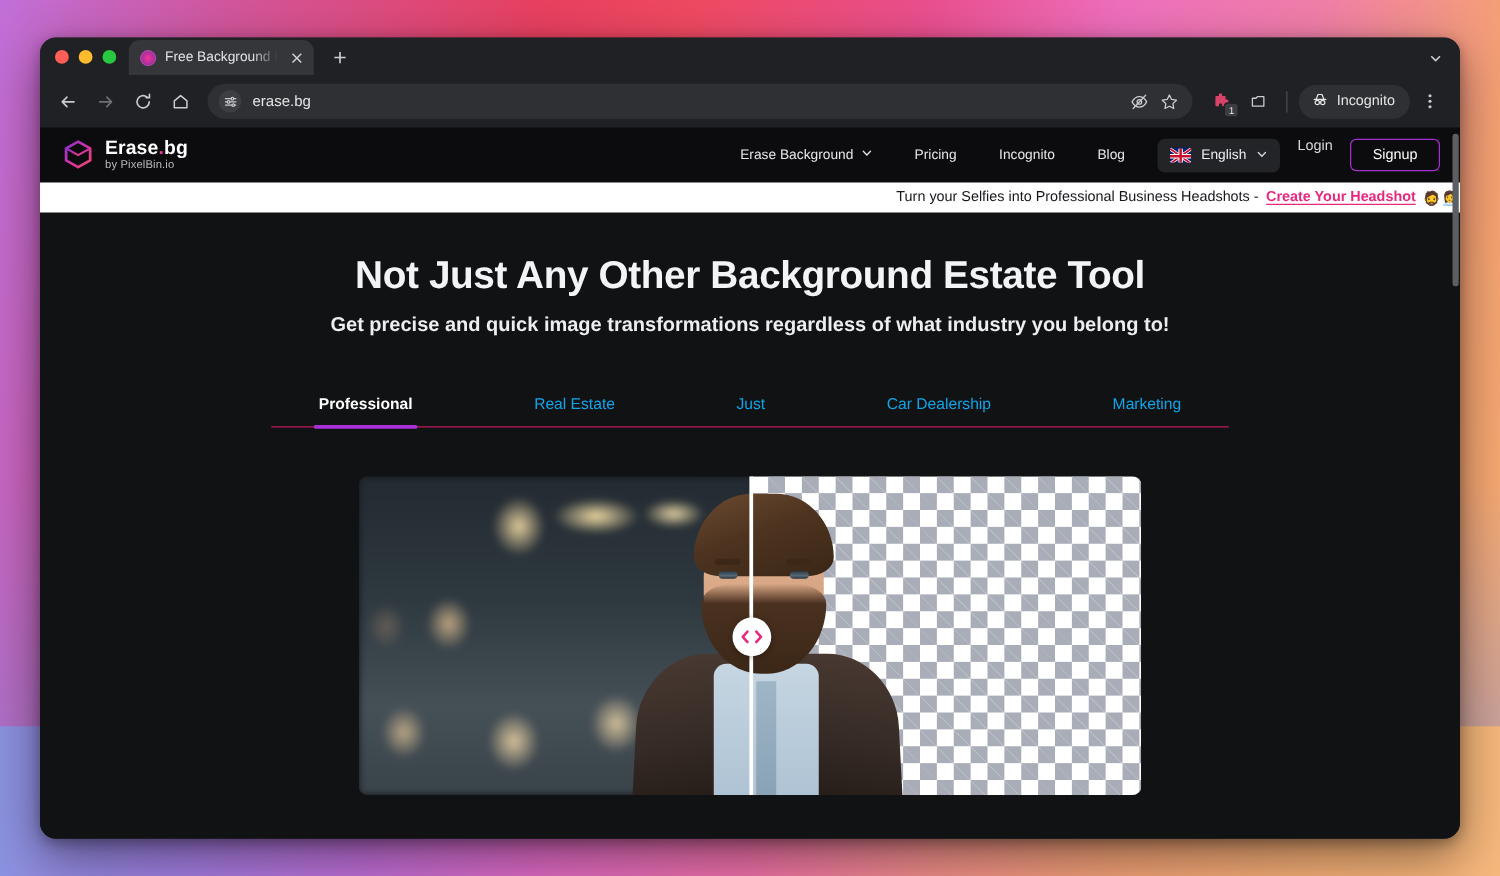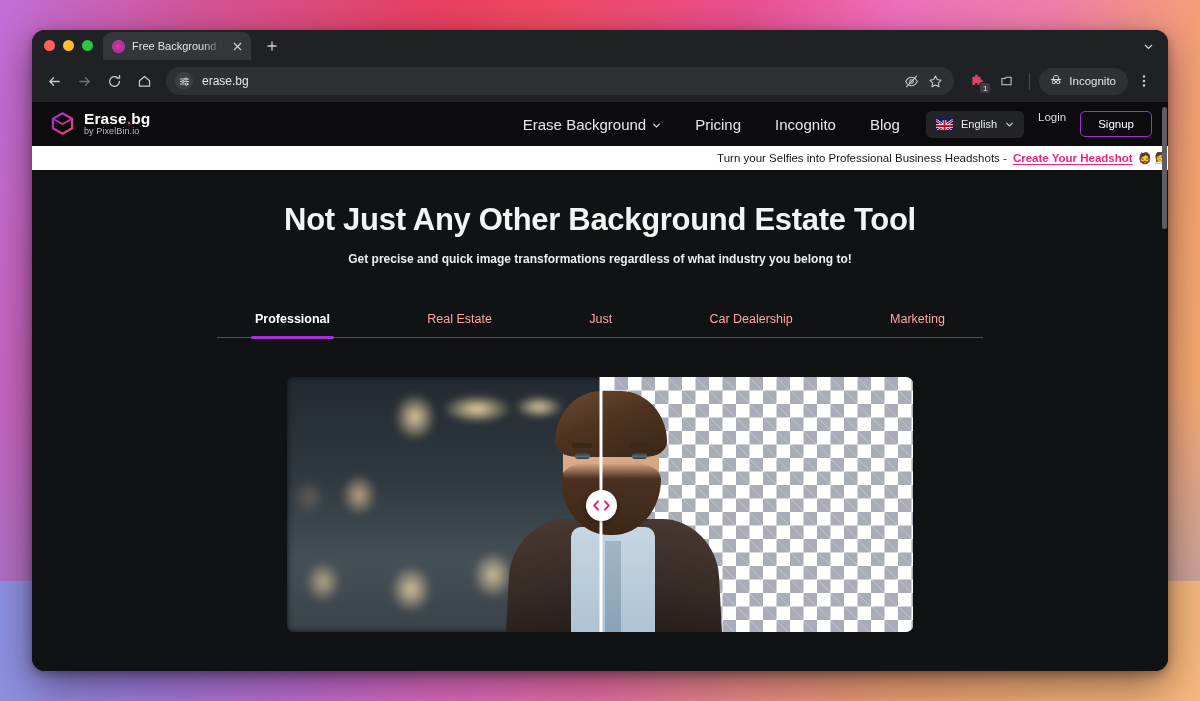--- a/index.html
+++ b/index.html
@@ -180,21 +180,21 @@
   .brand-name .dot { color: #e8399c; }
   .brand-sub { font-size: 9px; color: #b9bbbf; letter-spacing: .1px; }
 
   .site-nav {
     flex: 1 1 auto;
     display: flex; align-items: center; justify-content: flex-end;
     gap: 34px;
     margin-right: 26px;
   }
   .nav-item {
-    font-size: 15px; color: #e6e7ea;
+    font-size: 11px; color: #e6e7ea;
     display: flex; align-items: center; gap: 6px;
     white-space: nowrap;
   }
   .chev { display: inline-block; }
 
   .header-right { display: flex; align-items: flex-start; gap: 14px; flex: 0 0 auto; }
   .lang-pill {
     height: 27px; border-radius: 6px;
     background: #232428;
     display: flex; align-items: center; gap: 8px;
@@ -230,36 +230,36 @@
   .banner-emoji { font-size: 11px; letter-spacing: 1px; }
 
   
   .hero { padding-top: 32px; text-align: center; }
   .hero-title {
     font-size: 31px; font-weight: bold; color: #f3f4f6;
     letter-spacing: -0.3px;
   }
   .hero-sub {
     margin-top: 14px;
-    font-size: 12px; font-weight: bold; color: #eceef1;
+    font-size: 16px; font-weight: bold; color: #eceef1;
   }
 
   
   .tabs-wrap {
     margin: 46px auto 0;
     width: 766px;
     border-bottom: 1px solid #be185d;
     display: flex;
     justify-content: space-between;
     padding: 0 38px;
   }
   .ptab {
     position: relative;
     padding-bottom: 11px;
-    font-size: 12.5px; color: #fca5a5;
+    font-size: 12.5px; color: #0ea5e9;
     white-space: nowrap;
   }
   .ptab.active { color: #ffffff; font-weight: bold; }
   .ptab.active::after {
     content: ""; position: absolute;
     left: -4px; right: -4px; bottom: -2px; height: 3px;
     background: #a730d8; border-radius: 2px;
   }
 
   

